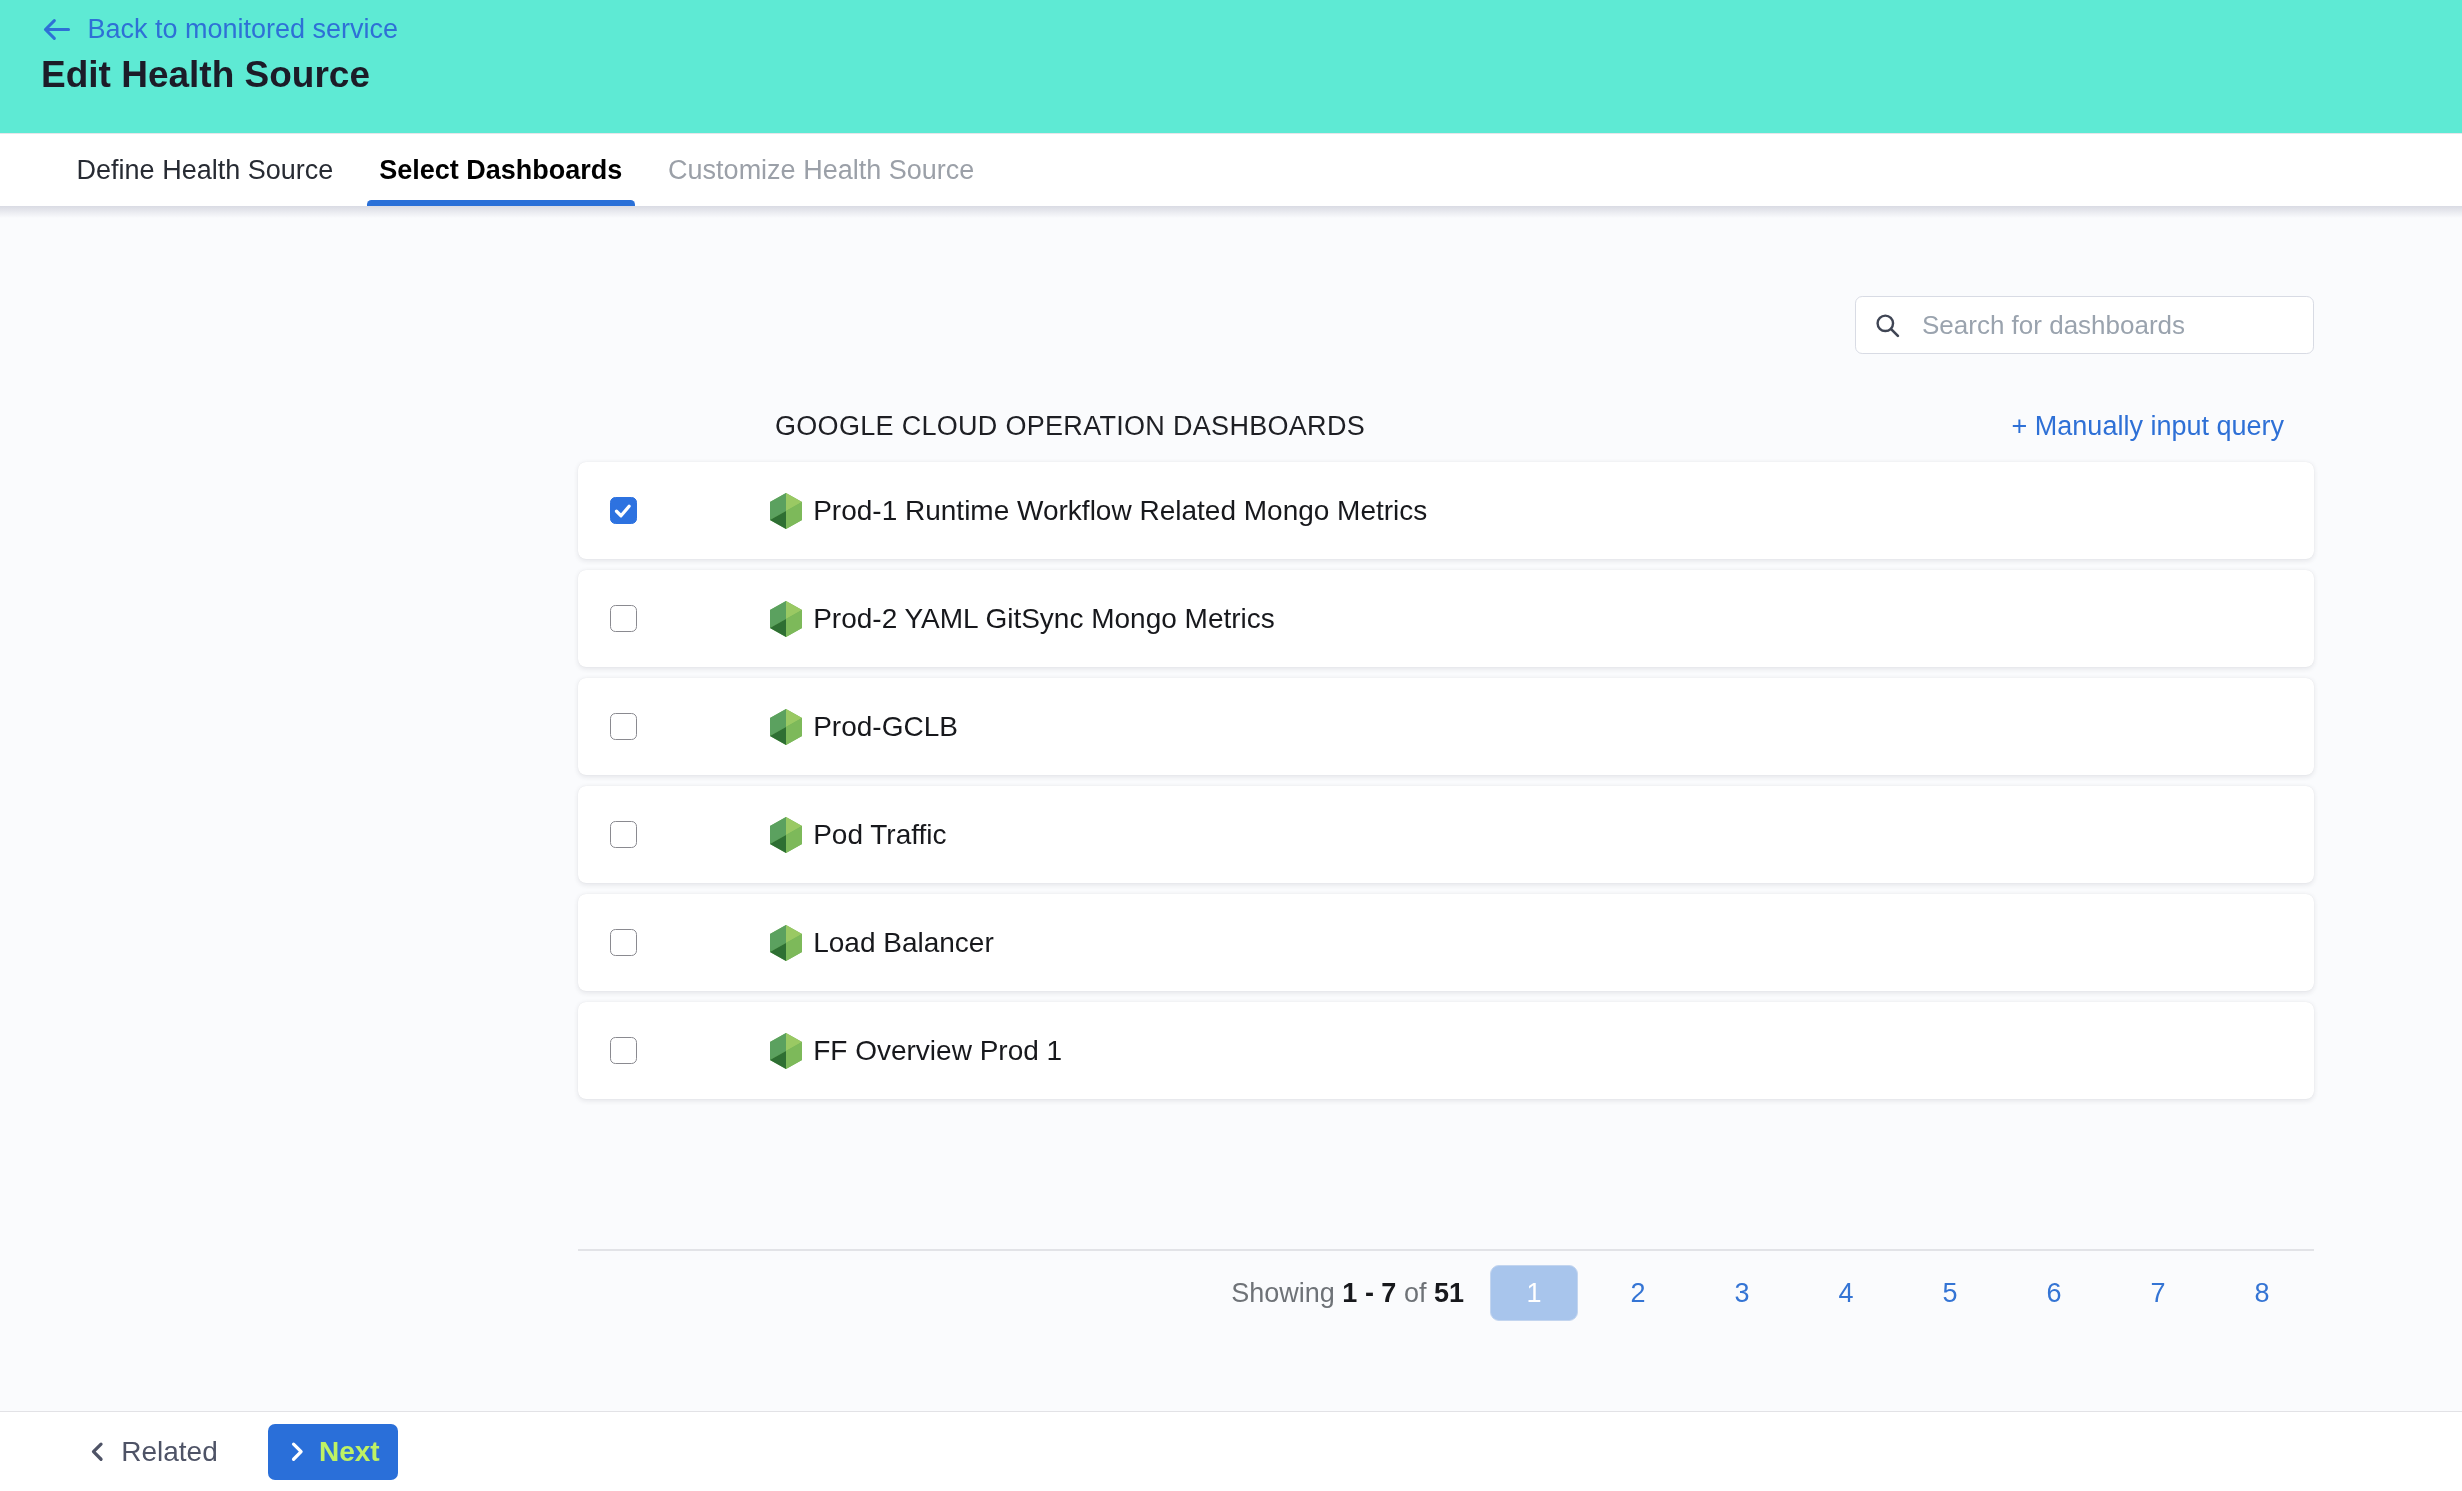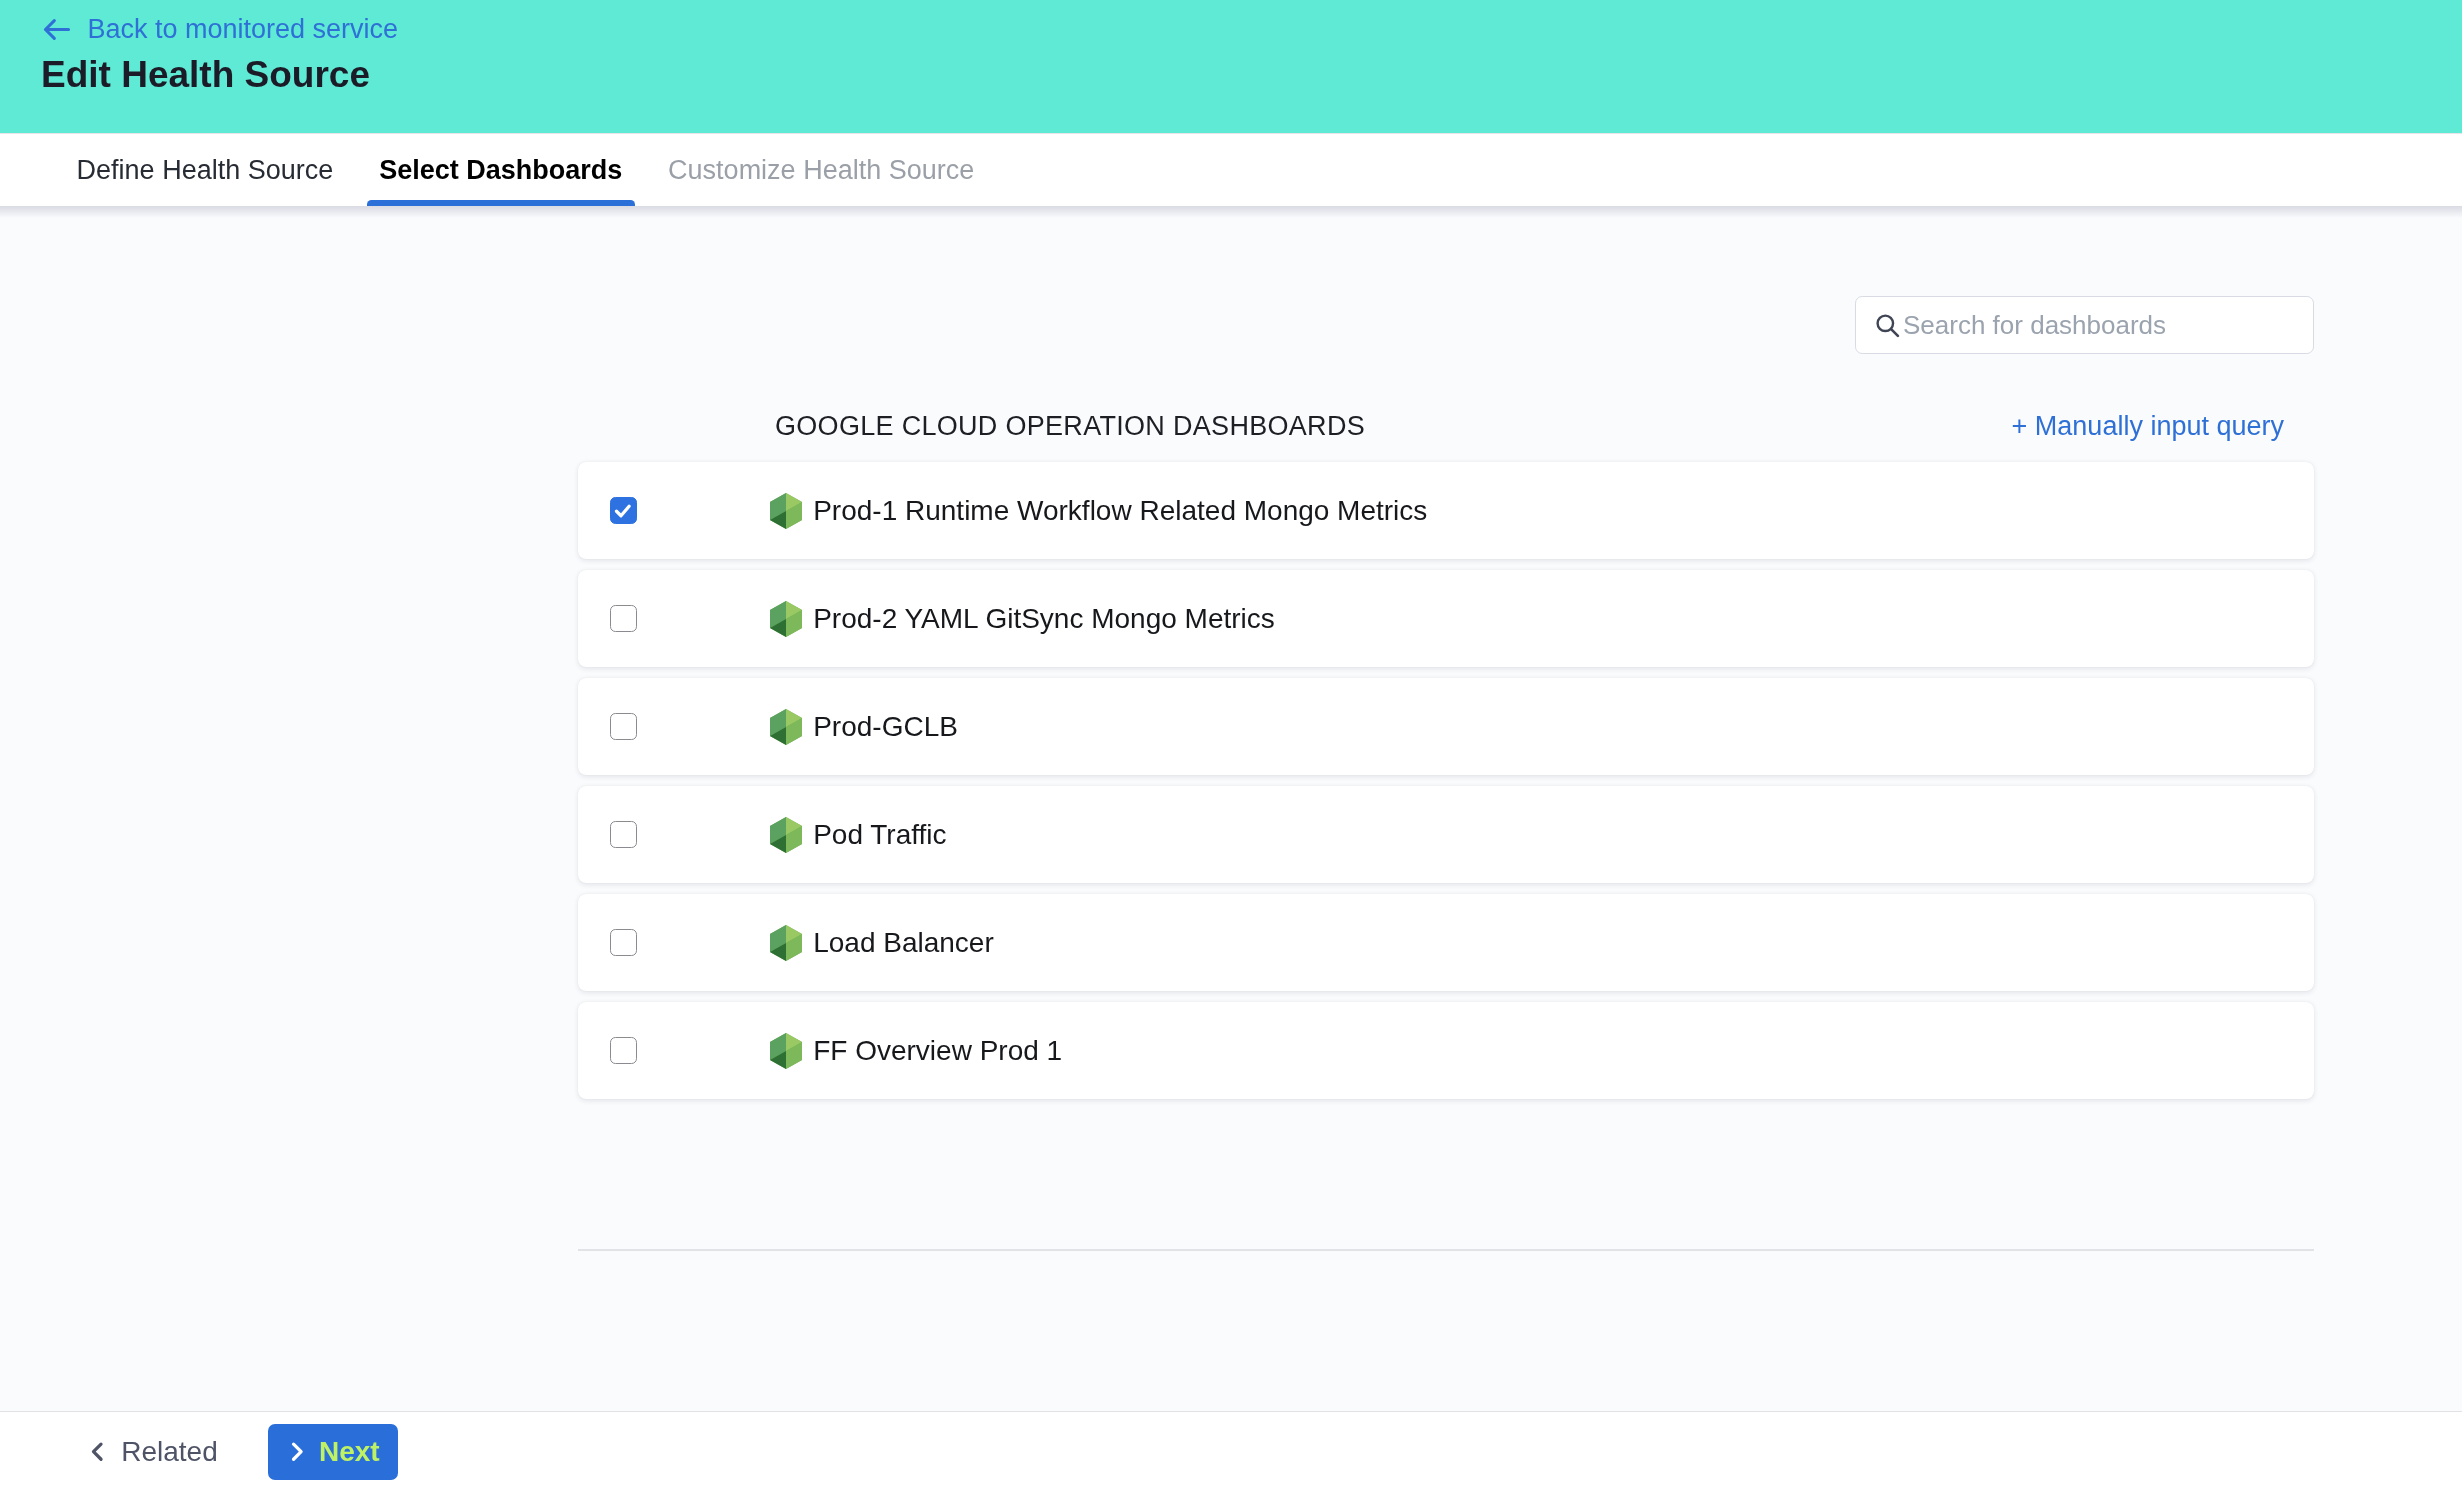--- a/index.html
+++ b/index.html
@@ -49,21 +49,21 @@
     background:#fafbfd;
   }
   .content::before {
     content:""; position:absolute; top:0; left:0; right:0; height:11.7px;
     background:linear-gradient(to bottom, rgba(120,122,150,0.25), rgba(120,122,150,0));
   }
 
   .search-box {
     position:absolute; top:90px; right:148px; width:459px; height:58px;
     background:#fff; border:0.9px solid #d8dbe4; border-radius:7.2px;
-    display:flex; align-items:center; gap:1px; padding:0 14.4px 0 17px;
+    display:flex; align-items:center; gap:20px; padding:0 14.4px 0 17px;
   }
   .search-box input {
     flex:1; border:none; outline:none; background:transparent;
     font-family:"Liberation Sans", sans-serif;
     font-size:26px; color:#2f3440;
   }
   .search-box input::placeholder { color:#9aa3ae; }
 
   .list-header-row {
     position:absolute; top:205px; left:578px; right:148px;
@@ -254,20 +254,38 @@
         <polygon points="17,0 34,9.5 17,19" fill="#9ac963"></polygon>
         <polygon points="17,19 34,9.5 34,28.5 17,38" fill="#7db95a"></polygon>
       </svg>
     </span>
     <span class="dash-label">FF Overview Prod 1</span>
   </div>
     </div>
 
   <div class="list-divider"></div>
 
+  <div class="pagination-row">
+    <span class="showing">
+      <span>Showing</span>
+      <b>1 - 7</b>
+      <span>of</span>
+      <b>51</b>
+    </span>
+    <span style="display:flex;align-items:center;">
+        <span class="page-item active">1</span>
+        <span class="page-item">2</span>
+        <span class="page-item">3</span>
+        <span class="page-item">4</span>
+        <span class="page-item">5</span>
+        <span class="page-item">6</span>
+        <span class="page-item">7</span>
+        <span class="page-item">8</span>
+      </span>
+  </div>
 </div>
 
 <div class="footer">
   <div class="prev-btn">
     <span style="display:flex;">
       <svg width="21.6" height="23.4" viewBox="0 0 20 20" fill="none">
         <polyline points="13,3 6,10 13,17" stroke="#4e5366" stroke-width="3" stroke-linecap="round" stroke-linejoin="round"></polyline>
       </svg>
     </span>
     <span>Related</span>

